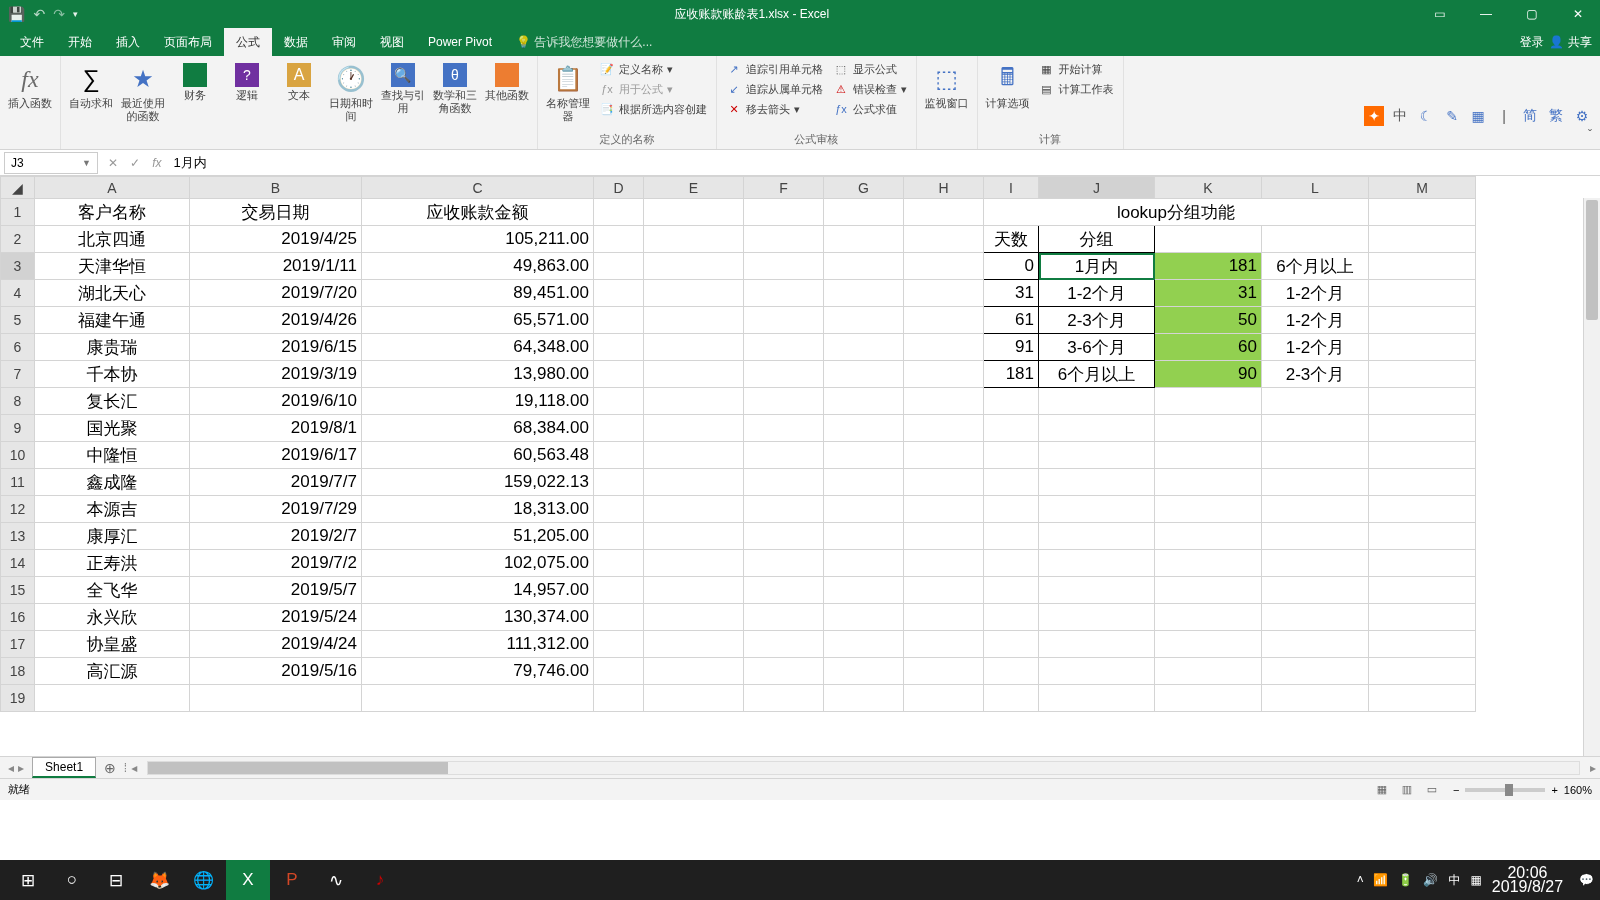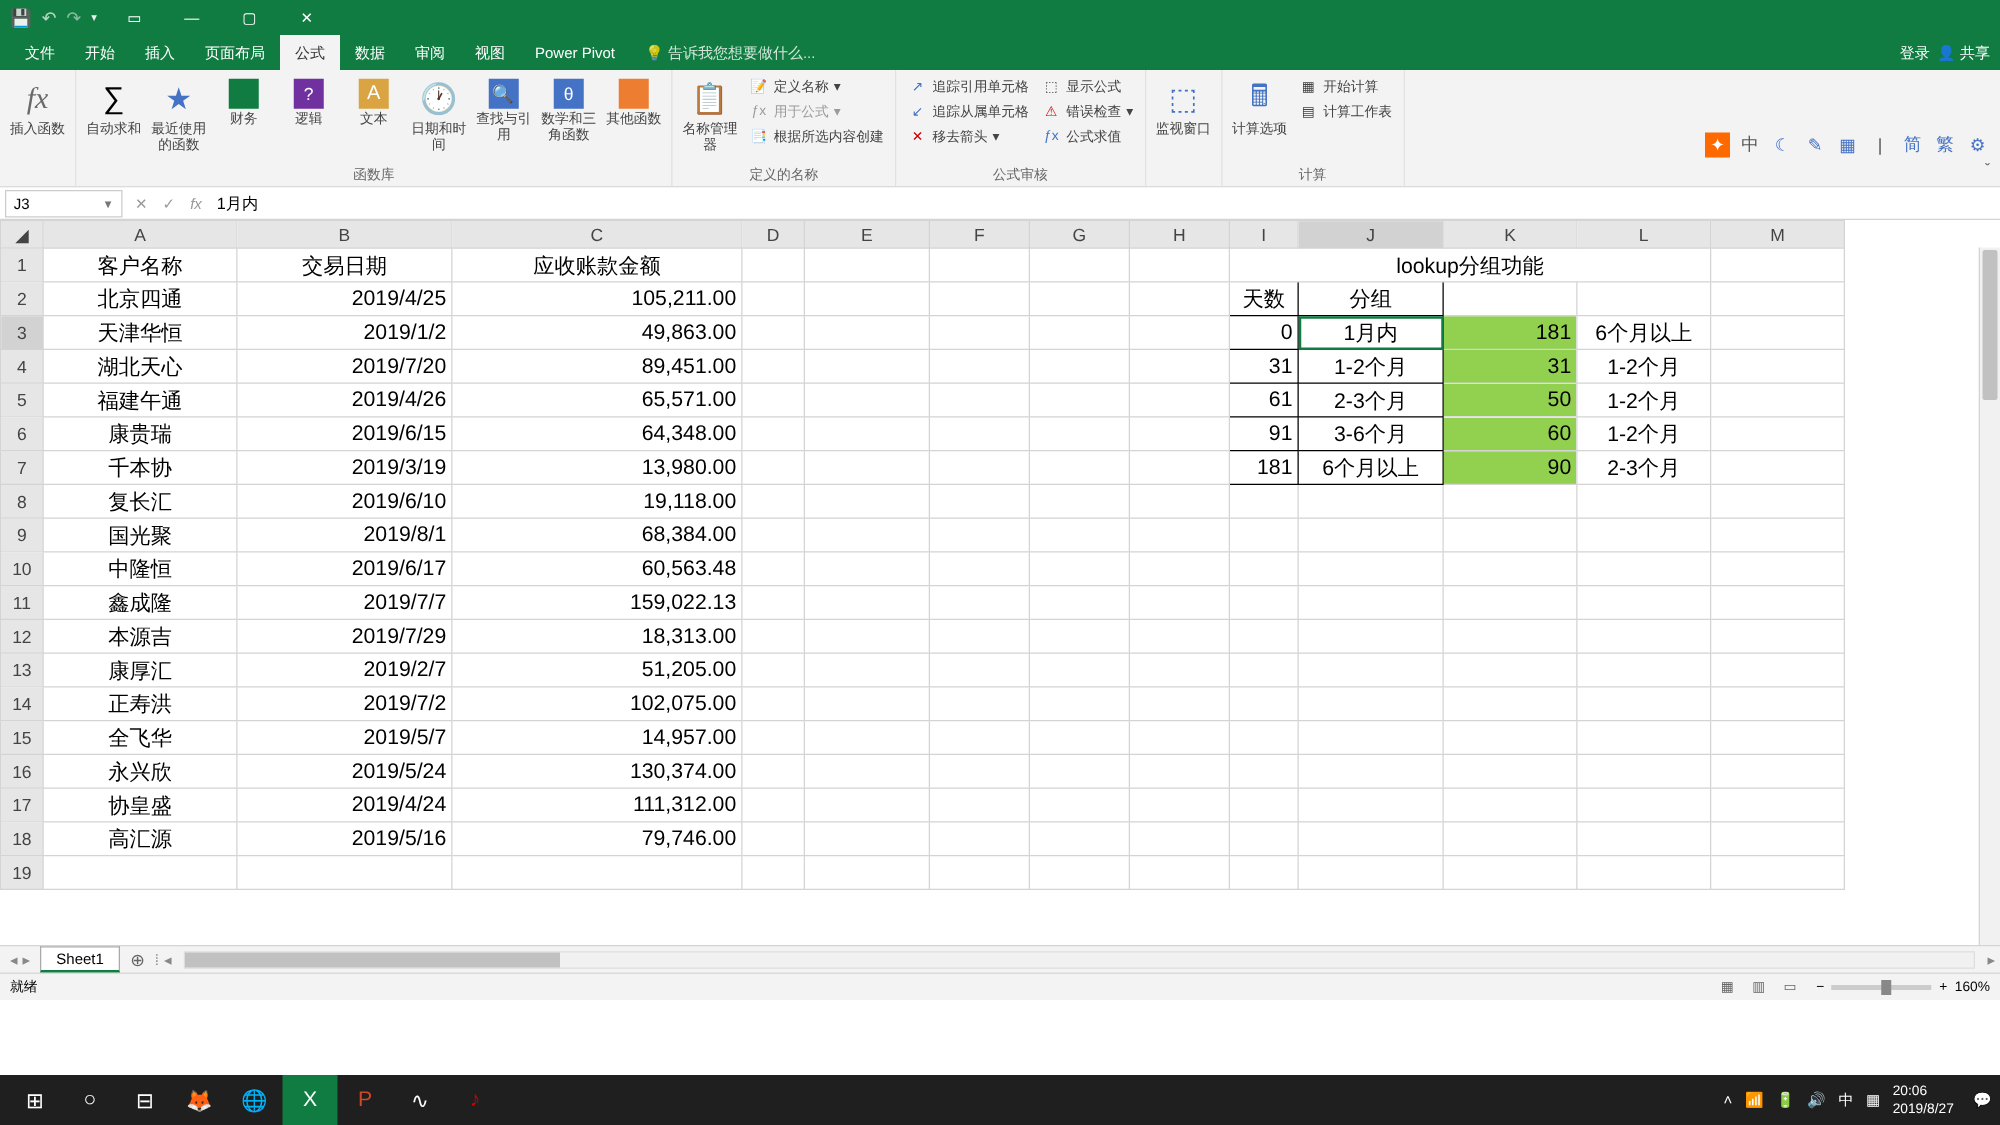--- a/index.html
+++ b/index.html
@@ -75,35 +75,36 @@
 .statusbar .spacer { flex: 1; }
 .statusbar .viewbtns span { display:inline-block; width:22px; text-align:center; color:#666; cursor:pointer;}
 .statusbar .zoom { display: flex; align-items: center; gap: 6px; margin-left: 10px; }
 .zoom .slider { width: 80px; height: 4px; background: #ccc; position: relative; }
 .zoom .slider .knob { position: absolute; left: 40px; top: -4px; width: 8px; height: 12px; background: #888; }
 
 
 .taskbar { position: fixed; left: 0; right: 0; bottom: 0; height: 40px; background: #1f1f1f; display: flex; align-items: center; padding: 0 6px; font-size: 12px; }
 .taskbar .item { width: 44px; height: 40px; display: flex; align-items: center; justify-content: center; color: #fff; font-size: 17px; cursor:pointer; }
 .taskbar .tray { margin-left: auto; display: flex; align-items: center; gap: 10px; color: #fff; }
-.taskbar .clock { text-align: left; line-height: 14px; font-size: 11px; padding-right: 6px; }
+.taskbar .clock { text-align: center; line-height: 14px; font-size: 16px; padding-right: 6px; }
 
 
 .fx-icon { color:#6a6a6a; font-style:italic; font-family: "Times New Roman", serif; font-size: 22px; }
 </style>
 </head>
 <body>
 
 <div class="titlebar">
   <div class="qat">
     <span>💾</span>
     <span style="opacity:.7">↶</span>
     <span style="opacity:.5">↷</span>
     <span style="font-size:9px">▾</span>
   </div>
+  <div class="center">应收账款账龄表1.xlsx - Excel</div>
   <div class="win">
     <div>▭</div>
     <div>—</div>
     <div>▢</div>
     <div>✕</div>
   </div>
 </div>
 
 <div class="ribbon-tabs">
   <div class="tab">文件</div>
@@ -165,21 +166,20 @@
         </div>
       <div class="bigbtn">
           <div class="icon" style="background:#4472c4;width:24px;height:24px;color:#fff;font-size:14px">θ</div>
           <div class="txt">数学和三角函数</div>
         </div>
       <div class="bigbtn">
           <div class="icon" style="background:#ed7d31;width:24px;height:24px"></div>
           <div class="txt">其他函数</div>
         </div>
     </div>
-    <div class="label">函数库</div>
   </div>
   <div class="group">
     <div class="top">
       <div class="bigbtn">
           <div class="icon" style="color:#4472c4">📋</div>
           <div class="txt">名称管理器</div>
         </div>
       <div class="small-col">
         <div class="small-item"><span class="sicon">📝</span><span>定义名称</span> ▾</div>
         <div class="small-item" style="opacity:.5"><span class="sicon">ƒx</span><span>用于公式</span> ▾</div>
@@ -322,21 +322,21 @@
           <td class="txt bordered">分组</td>
           <td class=""></td>
           <td class=""></td>
           <td class=""></td>
         </tr>
       </tbody>
       <tbody>
         <tr>
           <td class="rowhdr active-row">3</td>
           <td class="txt">天津华恒</td>
-          <td class="num">2019/1/2</td>
+          <td class="num">2019/1/11</td>
           <td class="num">49,863.00</td>
           <td class=""></td>
           <td class=""></td>
           <td class=""></td>
           <td class=""></td>
           <td class=""></td>
           <td class="num bordered">0</td>
           <td class="txt bordered selected-cell">1月内</td>
           <td class="num green">181</td>
           <td class="txt">6个月以上</td>

